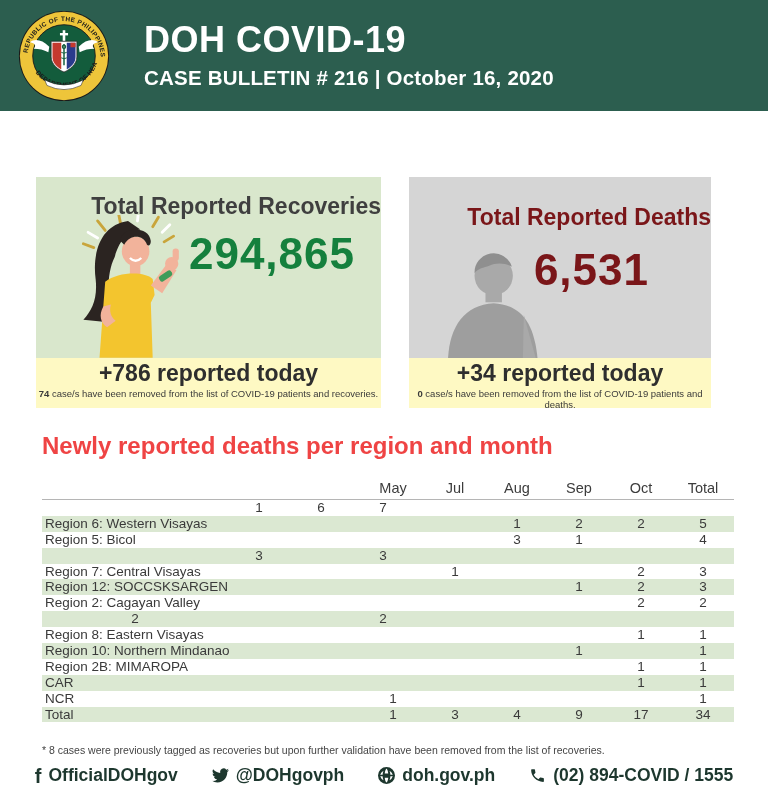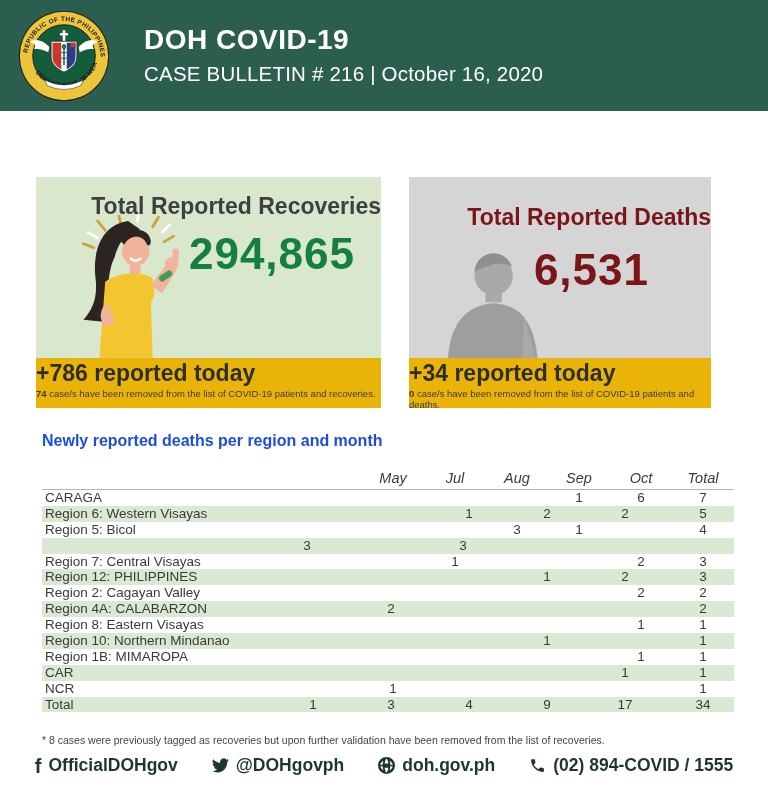--- a/index.html
+++ b/index.html
@@ -7,48 +7,48 @@
     width:768px;height:795px;background:#ffffff;
     font-family:"Liberation Sans", sans-serif;
     position:relative;overflow:hidden;color:#3a3a3a;
   }
   
   .header{
     height:111px;background:#2c5e4f;display:flex;align-items:center;
   }
   .logo{width:92px;height:92px;margin-left:18px;flex:0 0 auto;}
   .header-text{margin-left:34px;color:#ffffff;}
-  .hdr-title{font-size:28px;font-weight:bold;letter-spacing:.5px;line-height:1;}
-  .hdr-sub{font-size:20.5px;font-weight:normal;margin-top:8px;letter-spacing:.2px;}
+  .hdr-title{font-size:36px;font-weight:bold;letter-spacing:.5px;line-height:1;}
+  .hdr-sub{font-size:20.5px;font-weight:bold;margin-top:8px;letter-spacing:.2px;}
   
   .cards{display:flex;margin:66px 32px 0 36px;gap:28px;}
   .card{height:231px;position:relative;}
   .card.recoveries{width:345px;background:#d9e7cc;}
   .card.deaths{width:302px;background:#d5d5d5;}
   .card-title{text-align:right;font-weight:bold;font-size:23px;color:#3f3f3f;padding-top:16px;}
   .deaths .card-title{color:#7a1619;padding-top:27px;}
   .big-number{position:absolute;font-weight:bold;font-size:44px;color:#15803d;letter-spacing:1px;}
   .recoveries .big-number{right:26px;top:52px;}
   .deaths .big-number{right:62px;top:68px;color:#7a1619;margin-left:30px;}
   .illu{position:absolute;bottom:50px;}
   .recoveries .illu{left:16px;}
   .deaths .illu{left:28px;}
-  .band{position:absolute;left:0;right:0;bottom:0;height:50px;background:#eab308;margin-top:9px;}
+  .band{position:absolute;left:0;right:0;bottom:0;height:50px;background:#fef9c3;text-align:center;margin-top:9px;}
   .band-main{font-size:23px;font-weight:bold;color:#2e2e2e;margin-top:2px;}
   .band-note{font-size:9.5px;color:#3a3a3a;margin-top:1px;}
   .band-note b{font-weight:bold;}
   
-  .section-title{margin:24px 0 0 42px;font-size:16px;font-weight:bold;color:#1d4ed8;}
+  .section-title{margin:24px 0 0 42px;font-size:24px;font-weight:bold;color:#ef4444;}
   .table{margin:12px 0 0 42px;width:692px;}
   .thead{display:flex;align-items:flex-end;height:24px;padding-bottom:3px;border-bottom:1px solid #b5b5b5;font-size:14.5px;color:#3c3c3c;}
   .trow{display:flex;height:15.9px;line-height:15.9px;font-size:13.5px;color:#3a3a3a;}
-  .trow.alt{background:#dbe8d2;gap:16px;}
+  .trow.alt{background:#dbe8d2;}
   .tcell.region{flex:1;padding-left:3px;white-space:nowrap;}
   .tcell.num{width:62px;text-align:center;}
-  .thead .tcell.num{width:62px;text-align:center;font-style:italic;}
+  .thead .tcell.num{width:62px;text-align:center;}
   
   .footnote{margin:22px 0 0 42px;font-size:10.5px;color:#444444;}
   .footer{margin-top:9px;display:flex;justify-content:center;align-items:center;gap:34px;
           color:#1d372e;font-weight:bold;font-size:17.5px;}
   .footer-item{display:flex;align-items:center;gap:7px;}
   .footer-item svg{width:17px;height:17px;fill:#1d372e;display:block;}
   .fb-glyph{font-size:20px;font-weight:bold;line-height:1;}
 </style>
 </head>
 <body>
@@ -156,21 +156,20 @@
   <div class="tcell num">May</div>
       <div class="tcell num">Jul</div>
       <div class="tcell num">Aug</div>
       <div class="tcell num">Sep</div>
       <div class="tcell num">Oct</div>
       <div class="tcell num">Total</div>
     </div>
   <div>
 
   <div class="trow">
-        <div class="tcell region">CARAGA</div>
         <div class="tcell num"></div>
         <div class="tcell num"></div>
         <div class="tcell num"></div>
         <div class="tcell num">1</div>
         <div class="tcell num">6</div>
         <div class="tcell num">7</div>
       </div>
       <div class="trow alt">
         <div class="tcell region">Region 6: Western Visayas</div>
         <div class="tcell num"></div>
@@ -200,39 +199,38 @@
       <div class="trow">
         <div class="tcell region">Region 7: Central Visayas</div>
         <div class="tcell num"></div>
         <div class="tcell num">1</div>
         <div class="tcell num"></div>
         <div class="tcell num"></div>
         <div class="tcell num">2</div>
         <div class="tcell num">3</div>
       </div>
       <div class="trow alt">
-        <div class="tcell region">Region 12: PHILIPPINES</div>
+        <div class="tcell region">Region 12: SOCCSKSARGEN</div>
         <div class="tcell num"></div>
         <div class="tcell num"></div>
         <div class="tcell num"></div>
         <div class="tcell num">1</div>
         <div class="tcell num">2</div>
         <div class="tcell num">3</div>
       </div>
       <div class="trow">
         <div class="tcell region">Region 2: Cagayan Valley</div>
         <div class="tcell num"></div>
         <div class="tcell num"></div>
         <div class="tcell num"></div>
         <div class="tcell num"></div>
         <div class="tcell num">2</div>
         <div class="tcell num">2</div>
       </div>
       <div class="trow alt">
-        <div class="tcell region">Region 4A: CALABARZON</div>
         <div class="tcell num"></div>
         <div class="tcell num">2</div>
         <div class="tcell num"></div>
         <div class="tcell num"></div>
         <div class="tcell num"></div>
         <div class="tcell num">2</div>
       </div>
       <div class="trow">
         <div class="tcell region">Region 8: Eastern Visayas</div>
         <div class="tcell num"></div>
@@ -245,21 +243,21 @@
       <div class="trow alt">
         <div class="tcell region">Region 10: Northern Mindanao</div>
         <div class="tcell num"></div>
         <div class="tcell num"></div>
         <div class="tcell num"></div>
         <div class="tcell num">1</div>
         <div class="tcell num"></div>
         <div class="tcell num">1</div>
       </div>
       <div class="trow">
-        <div class="tcell region">Region 1B: MIMAROPA</div>
+        <div class="tcell region">Region 2B: MIMAROPA</div>
         <div class="tcell num"></div>
         <div class="tcell num"></div>
         <div class="tcell num"></div>
         <div class="tcell num"></div>
         <div class="tcell num">1</div>
         <div class="tcell num">1</div>
       </div>
       <div class="trow alt">
         <div class="tcell region">CAR</div>
         <div class="tcell num"></div>

